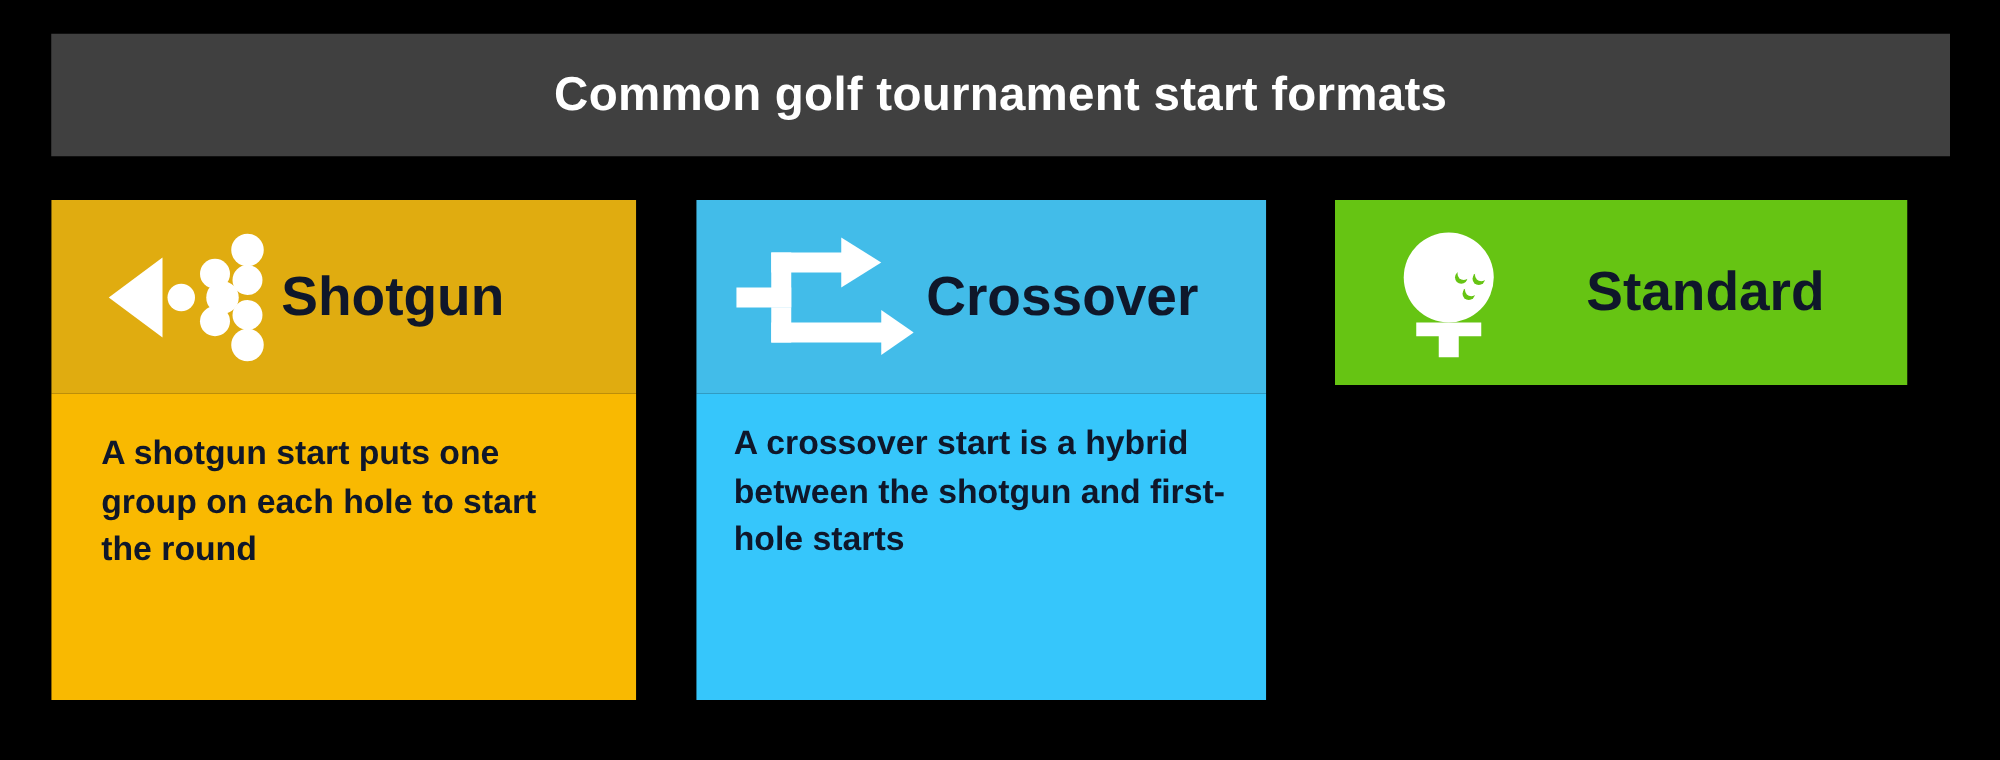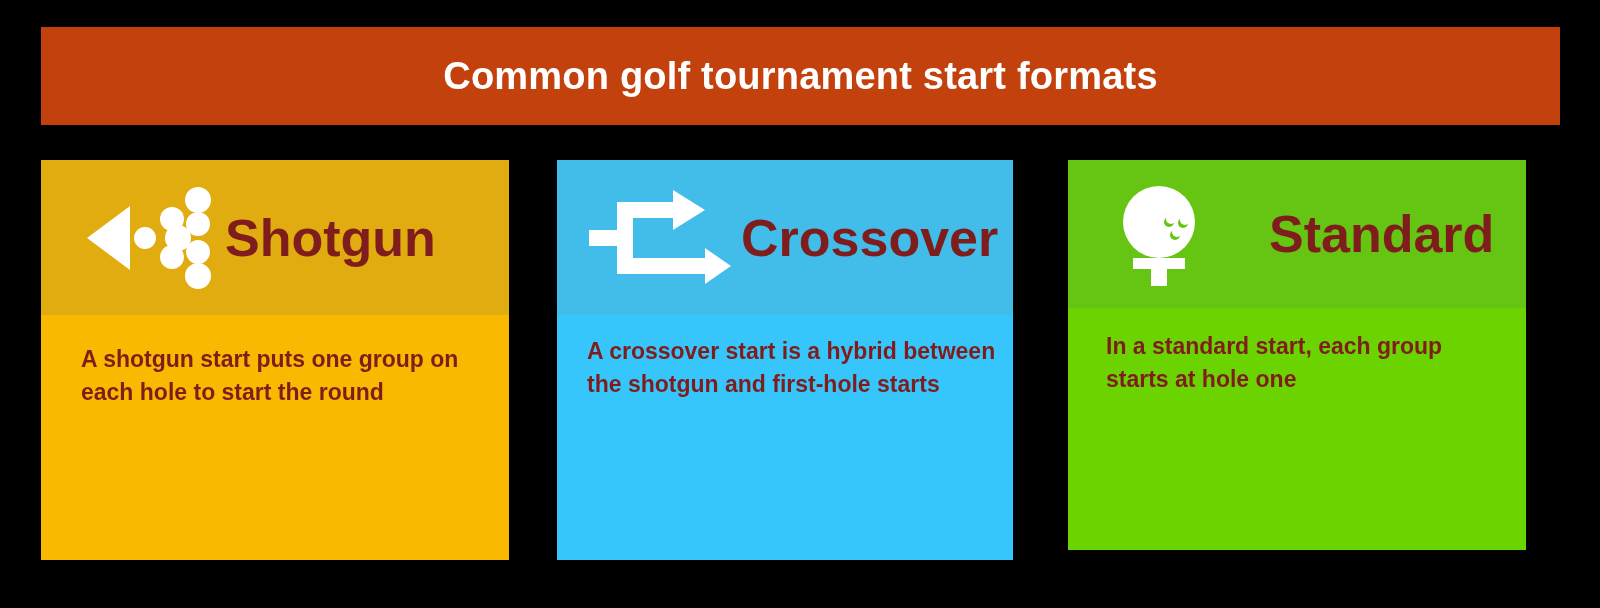--- a/index.html
+++ b/index.html
@@ -20,21 +20,21 @@
     background: #000000;
   }
 
   
   .banner {
     position: absolute;
     left: 41px;
     top: 27px;
     width: 1519px;
     height: 98px;
-    background: #c2410c;
+    background: #404040;
     display: flex;
     align-items: center;
     justify-content: center;
   }
   .banner-text {
     color: #ffffff;
     font-size: 38px;
     font-weight: bold;
     letter-spacing: 0.2px;
     line-height: 1;
@@ -55,33 +55,33 @@
     height: 155px;
     box-sizing: border-box;
   }
   .card-icon {
     flex: 0 0 auto;
     display: flex;
     align-items: center;
     justify-content: center;
   }
   .card-title {
-    color: #7f1d1d;
-    font-size: 52px;
+    color: #0f172a;
+    font-size: 44px;
     font-weight: bold;
     line-height: 1;
     white-space: nowrap;
   }
   .card-body {
     flex: 1 1 auto;
     box-sizing: border-box;
   }
   .card-body-text {
-    color: #7f1d1d;
-    font-size: 23px;
+    color: #0f172a;
+    font-size: 27px;
     font-weight: bold;
     line-height: 1.43;
   }
 
   
   #card-shotgun {
     left: 41px;
     width: 468px;
     height: 400px;
   }
@@ -182,18 +182,15 @@
           <circle cx="72" cy="38" r="5" fill="#ffffff"></circle>
           <circle cx="62" cy="53" r="5" fill="#66c413"></circle>
           <circle cx="64" cy="50" r="5" fill="#ffffff"></circle>
 
           <rect x="20" y="76" width="52" height="11" fill="#ffffff"></rect>
           <rect x="38" y="85" width="16" height="19" fill="#ffffff"></rect>
         </svg>
       </div>
       <div class="card-title">Standard</div>
     </div>
-    <div class="card-body">
-      <div class="card-body-text">In a standard start, each group starts at hole one</div>
-    </div>
   </div>
 
 </div>
 
 </body></html>

